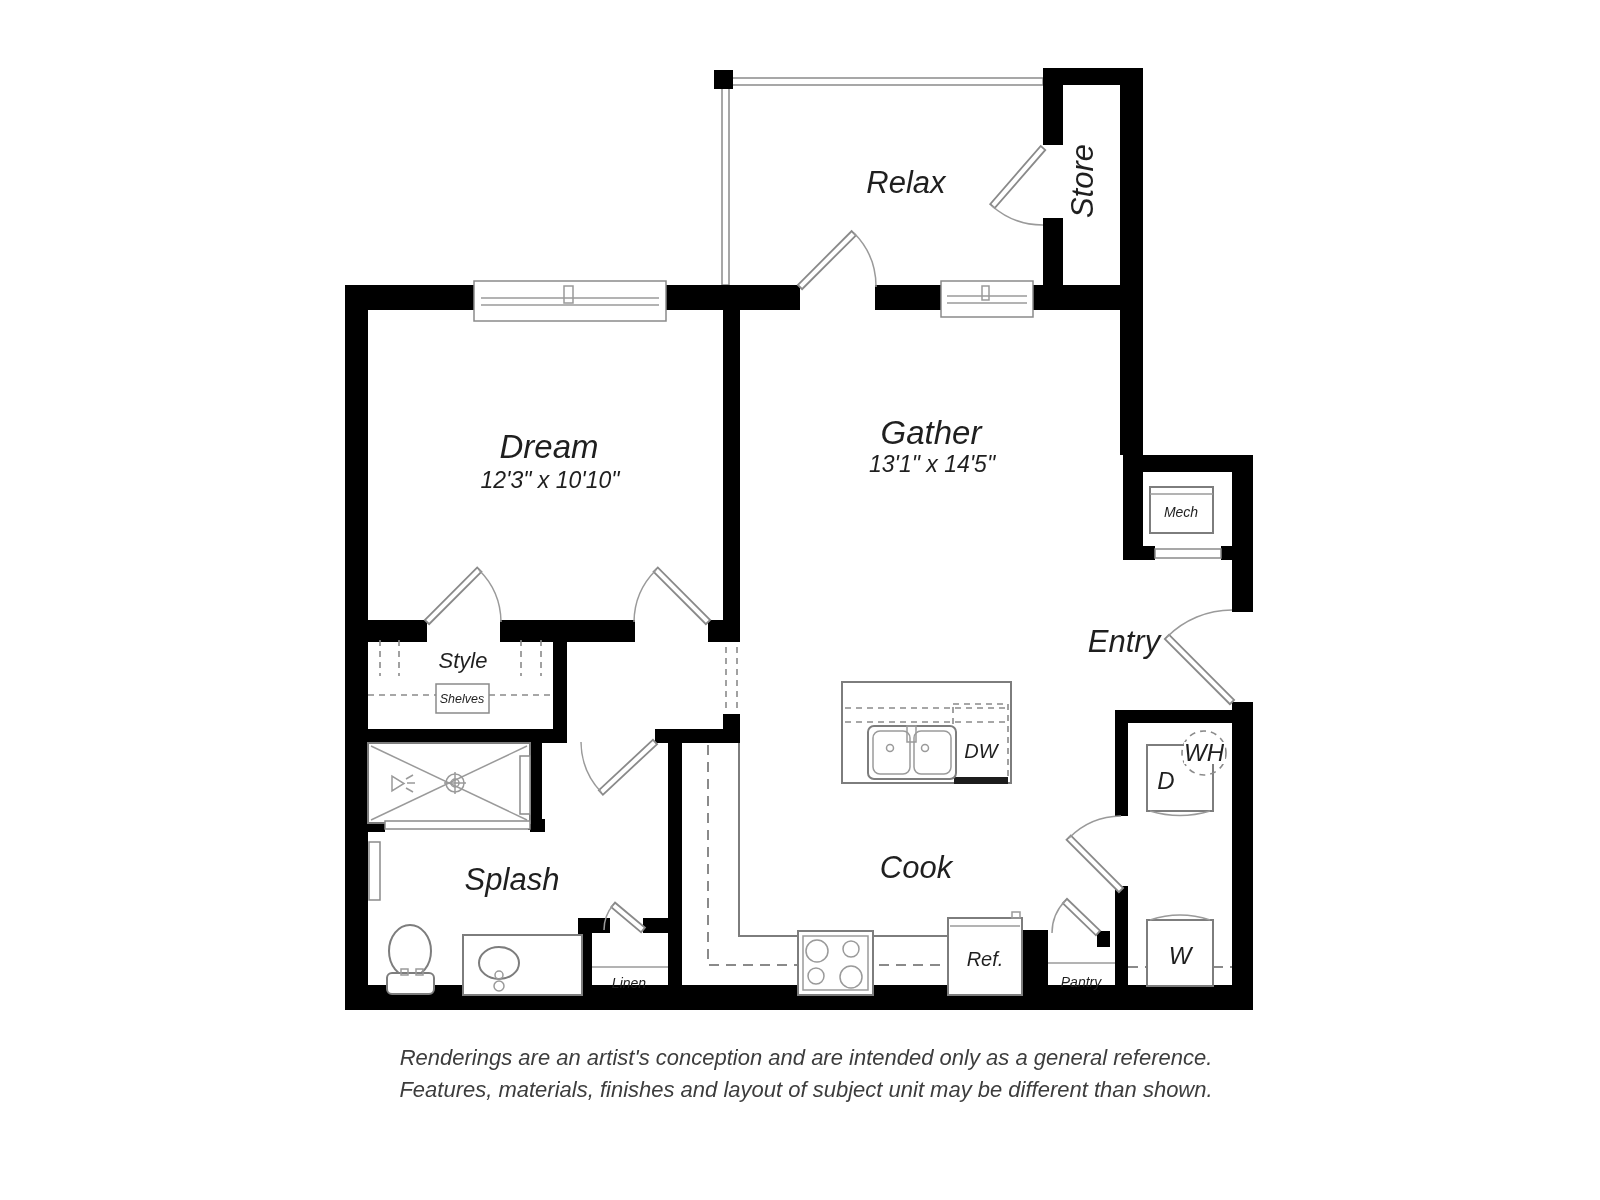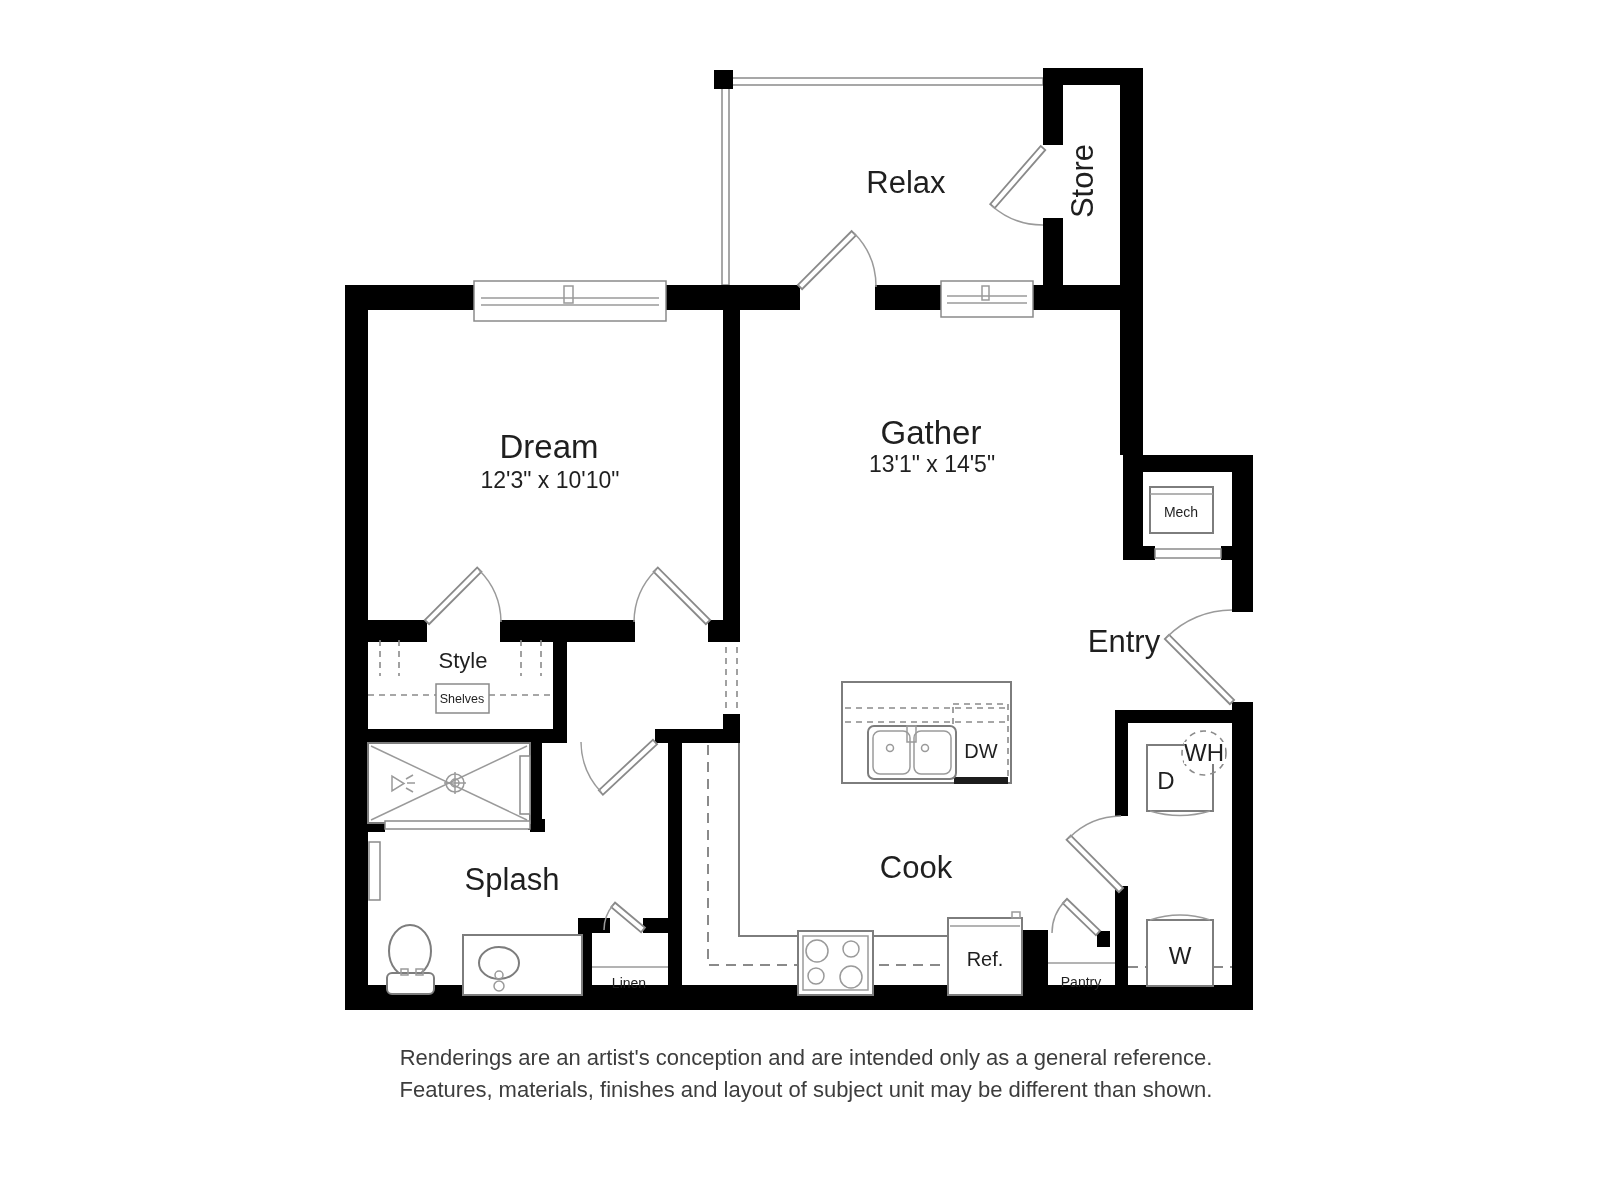--- a/index.html
+++ b/index.html
@@ -1,17 +1,17 @@
 <!DOCTYPE html>
 <html><head>
 <meta charset="utf-8">
 <style>
   html,body{margin:0;padding:0;background:#fff;}
   .canvas{position:relative;width:1424px;height:1200px;background:#ffffff;overflow:hidden;
-          font-family:"Liberation Sans",sans-serif;}
+          font-family:"Liberation Sans",sans-serif;font-style:italic;}
   svg{display:block;}
   
   .wall{fill:#000000;stroke:none;}
   .fx{fill:#ffffff;stroke:#7d7d7d;stroke-width:2;}
   .fx-thin{fill:none;stroke:#9a9a9a;stroke-width:1.5;}
   .fx-line{fill:none;stroke:#7d7d7d;stroke-width:2;}
   .dash{fill:none;stroke:#8a8a8a;stroke-width:2;stroke-dasharray:10 7;}
   .dash-sm{fill:none;stroke:#8a8a8a;stroke-width:1.6;stroke-dasharray:6 5;}
   .leaf{fill:#ffffff;stroke:#8a8a8a;stroke-width:1.8;}
   .arc{fill:none;stroke:#9a9a9a;stroke-width:1.5;}

